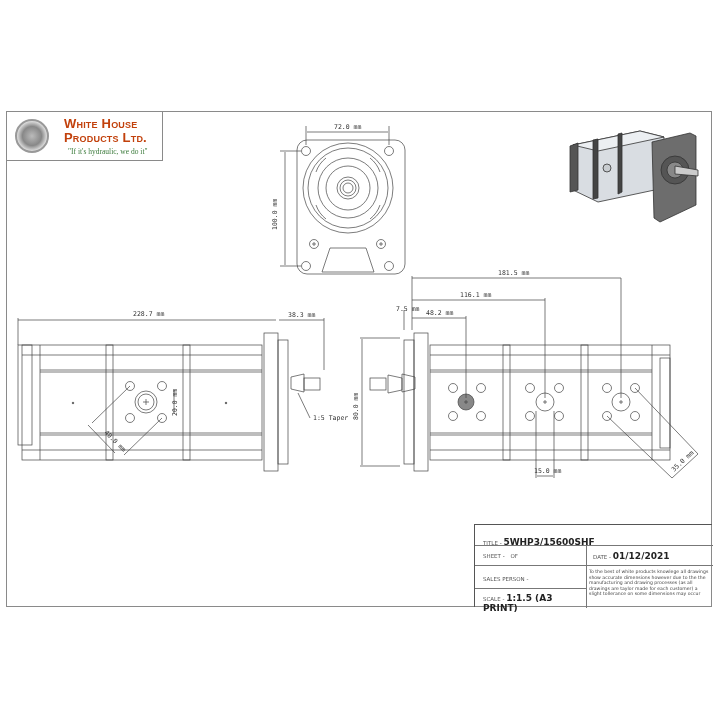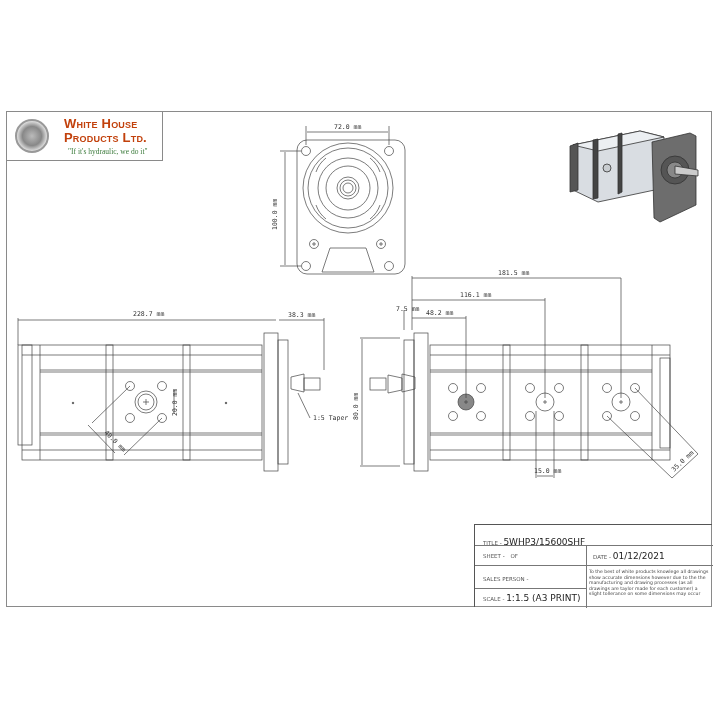--- a/index.html
+++ b/index.html
@@ -7,21 +7,21 @@
   .frame{position:absolute;left:6px;top:111px;width:706px;height:496px;border:1px solid #8a8a8a;box-sizing:border-box;}
   .logo-box{position:absolute;left:6px;top:111px;width:157px;height:50px;border-right:1px solid #8a8a8a;border-bottom:1px solid #8a8a8a;box-sizing:border-box;}
   .logo-seal{position:absolute;left:9px;top:8px;width:34px;height:34px;border-radius:50%;border:2px solid #999;background:radial-gradient(circle,#bbb 0,#888 45%,#ddd 70%,#fff 100%);box-sizing:border-box;}
   .logo-name{position:absolute;left:58px;top:6px;font-family:"Liberation Sans",sans-serif;font-weight:bold;font-size:13px;line-height:14px;color:#c2410c;letter-spacing:0.2px;font-variant:small-caps;}
   .logo-tag{position:absolute;left:62px;top:36px;font-family:"Liberation Serif",serif;font-size:7.5px;color:#3a7a3a;}
   svg.drw{position:absolute;left:0;top:0;}
   .dim{font-family:"DejaVu Sans Mono",monospace;font-size:6.5px;fill:#333;}
   .tb{position:absolute;left:474px;top:524px;width:238px;height:83px;border-left:1px solid #555;border-top:1px solid #555;box-sizing:border-box;}
   .tb-row{position:absolute;left:0;border-bottom:1px solid #777;box-sizing:border-box;font-size:5.5px;color:#555;font-family:"DejaVu Sans",sans-serif;}
   .tb-label{text-transform:uppercase;}
-  .tb-big{font-size:9px;color:#222;font-family:"DejaVu Sans",sans-serif;}
+  .tb-big{font-size:9px;color:#222;font-family:"DejaVu Sans",sans-serif;font-weight:bold;}
   .tb-title{top:0;width:238px;height:21px;padding:12px 0 0 8px;}
   .tb-sheet{top:21px;width:112px;height:20px;padding:7px 0 0 8px;border-right:1px solid #777;}
   .tb-date{top:21px;left:112px;width:126px;height:20px;padding:5px 0 0 6px;}
   .tb-sales{top:41px;width:112px;height:23px;padding:10px 0 0 8px;border-right:1px solid #777;}
   .tb-scale{top:64px;width:112px;height:19px;padding:4px 0 0 8px;border-right:1px solid #777;border-bottom:none;}
   .tb-note{position:absolute;top:44px;left:114px;width:122px;font-size:4.6px;line-height:5.6px;color:#444;}
 </style>
 </head>
 <body>
 

